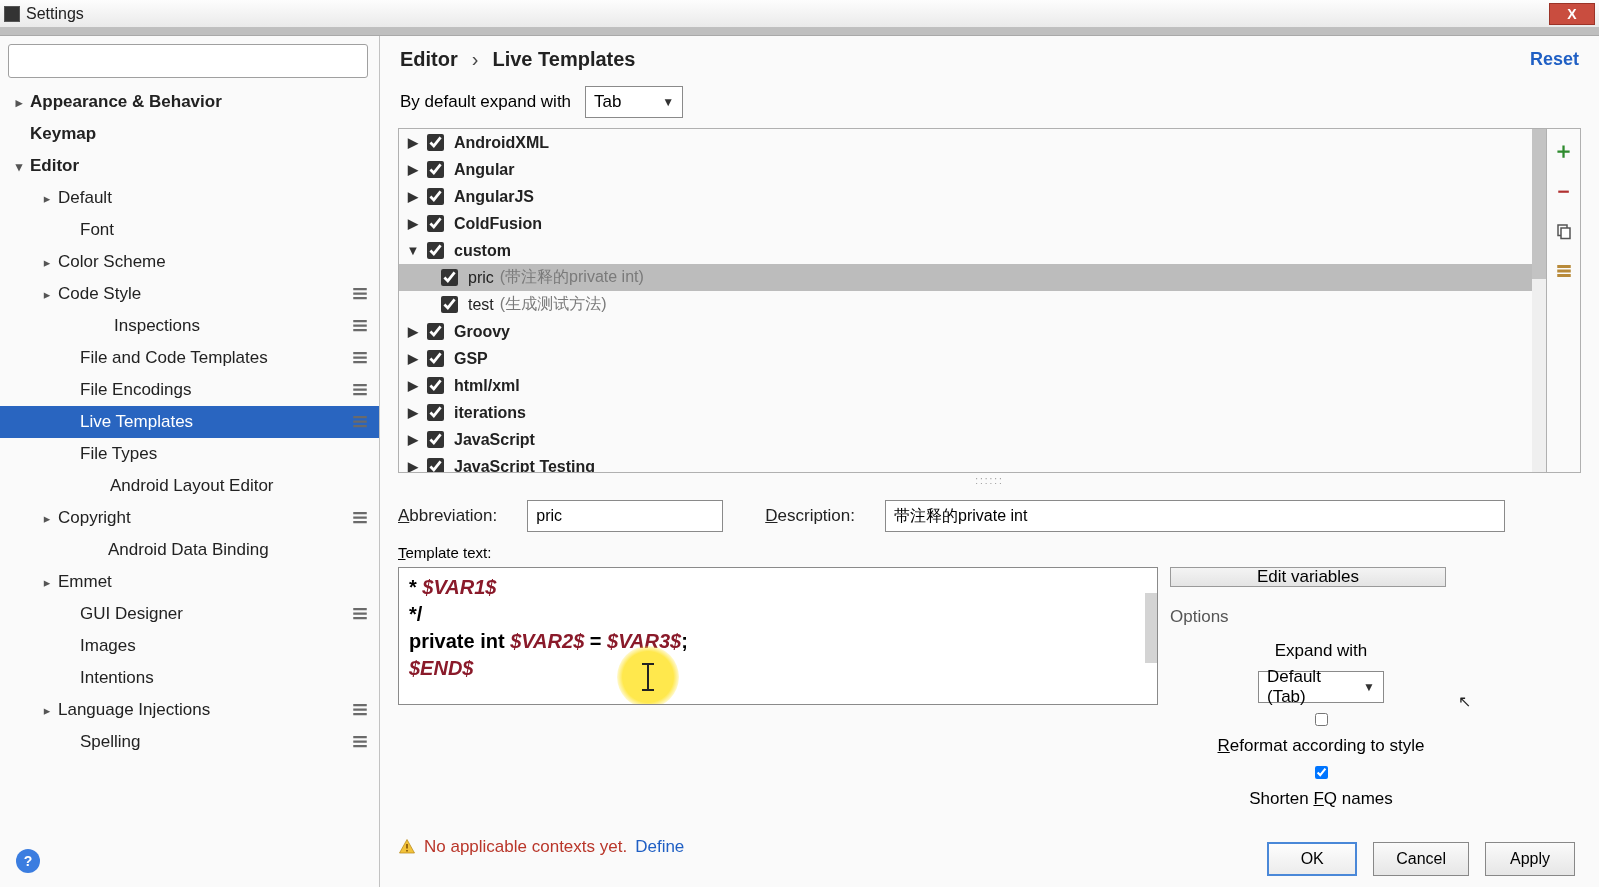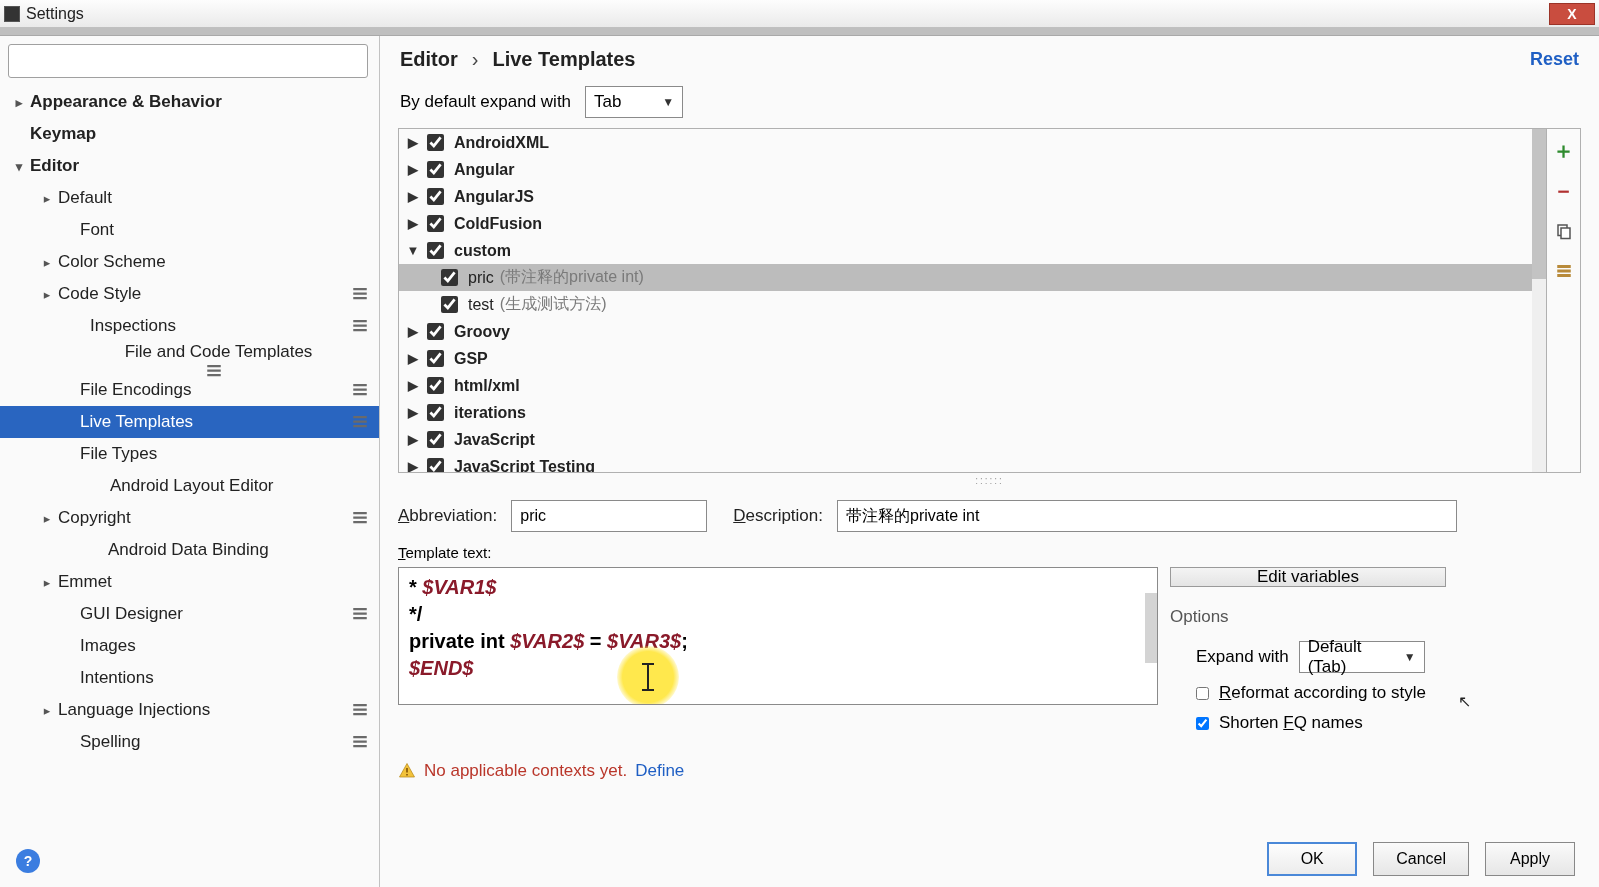--- a/index.html
+++ b/index.html
@@ -40,40 +40,40 @@
 .tpl-row.bold { font-weight:700; }
 .tpl-row input[type=checkbox]{ width:17px; height:17px; margin-right:10px; accent-color:#333;}
 .tpl-row .sub { font-weight:400; color:#7a7a7a; margin-left:6px;}
 .tpl-row.selected { background:#bcbcbc; }
 .tpl-row.indent { padding-left:42px; }
 .tpl-scrollbar { position:absolute; right:0; top:0; width:14px; height:100%; background:#efefef;}
 .tpl-thumb { background:#c3c3c3; width:14px; height:150px; }
 .side-btns { width:34px; border-left:1px solid #b0b0b0; display:flex; flex-direction:column; align-items:center; padding-top:12px; gap:20px;}
 .side-btn { width:20px;height:20px;display:flex;align-items:center;justify-content:center; font-size:16px;}
 .resize-grip { text-align:center; color:#999; font-size:10px; padding:2px 0; letter-spacing:2px;}
-.form-row { display:flex; align-items:center; padding:12px 18px 4px; gap:14px; font-size:17px;}
+.form-row { display:flex; align-items:center; padding:12px 18px 4px; gap:30px; font-size:17px;}
 .form-row label { color:#222; }
 .text-input { height:32px; border:1px solid #8a8a8a; background:#fff; padding:0 8px; font-size:16px;}
 .abbrev-input { width:196px; }
 .desc-input { width:620px; }
 .template-label { padding:8px 18px 0; font-size:15px;}
 .template-area { display:flex; gap:12px; padding:6px 18px 0; }
 .code-box { border:1px solid #8a8a8a; background:#fff; padding:6px 10px; font-family:"Consolas","Courier New",monospace; font-size:20px; line-height:1.35; width:760px; height:138px; position:relative; overflow:hidden;}
 .code-box .var { color:#8a1a2a; font-style:italic; font-weight:700;}
 .code-box .plain { color:#000; font-weight:700;}
 .cursor-hl { position:absolute; width:62px; height:62px; border-radius:50%; background:radial-gradient(circle at center,#ffe84d 0%,#ffe84d 58%,rgba(255,232,77,0) 75%); display:flex;align-items:center;justify-content:center;}
 .cursor-hl .ibeam { width:2px; height:28px; background:#222; position:relative;}
 .cursor-hl .ibeam::before,.cursor-hl .ibeam::after{content:"";position:absolute;left:-5px;width:12px;height:2px;background:#222;}
 .cursor-hl .ibeam::before{top:0}.cursor-hl .ibeam::after{bottom:0}
 .mouse-ptr { position:absolute; left:1078px; top:656px; font-size:16px; color:#222;}
 .right-col { width:276px; display:flex; flex-direction:column; }
 .edit-vars-btn { height:20px; border:1px solid #9a9a9a; background:linear-gradient(#f4f4f4,#e4e4e4); font-size:17px; display:flex;align-items:center;justify-content:center; margin-bottom:20px;}
 .options-box { }
 .options-title { font-size:17px; color:#555; margin-bottom:14px;}
-.opt-row { display:flex; align-items:center; gap:10px; font-size:17px; margin-bottom:10px; padding-left:26px;}
+.opt-row { display:flex; align-items:center; gap:10px; font-size:17px; margin-bottom:10px; padding-left:26px;flex-direction:column;}
 .opt-row.first { padding-left:26px; }
 .expand-sel { width:126px; }
 .warn-row { display:flex; align-items:center; gap:8px; padding:18px 18px 0; font-size:17px;}
 .warn-icon { width:18px;height:18px; display:inline-flex;align-items:center;justify-content:center;}
 .warn-icon svg{width:18px;height:18px;}
 .warn-text { color:#b9362a; }
 .define-link { color:#1f5fc4;}
 .footer { position:absolute; bottom:0; left:380px; right:0; height:56px; display:flex; align-items:center; justify-content:flex-end; gap:16px; padding-right:24px;}
 .btn { height:34px; min-width:90px; padding:0 22px; border:1px solid #888; background:linear-gradient(#fafafa,#e6e6e6); font-size:16px; display:flex;align-items:center;justify-content:center;}
 .btn.primary { border:2px solid #4a88d8; background:linear-gradient(#fdfdfd,#ececec);}
@@ -125,30 +125,30 @@
         </div>
         <div class="tree-item" style="padding-left: 36px;">
           <span class="chev">▸</span>
           <span class="label">Code Style</span>
           <span class="cfg-icon"><svg viewBox="0 0 24 24">
               <rect x="3" y="4" width="18" height="3"></rect>
               <rect x="3" y="10" width="18" height="3"></rect>
               <rect x="3" y="16" width="18" height="3"></rect>
             </svg></span>
         </div>
-        <div class="tree-item" style="padding-left: 68px;">
+        <div class="tree-item" style="padding-left: 92px;">
           <span class="chev"></span>
           <span class="label">Inspections</span>
           <span class="cfg-icon"><svg viewBox="0 0 24 24">
               <rect x="3" y="4" width="18" height="3"></rect>
               <rect x="3" y="10" width="18" height="3"></rect>
               <rect x="3" y="16" width="18" height="3"></rect>
             </svg></span>
         </div>
-        <div class="tree-item" style="padding-left: 58px; flex-direction: column;">
+        <div class="tree-item" style="padding-left: 58px;">
           <span class="chev"></span>
           <span class="label">File and Code Templates</span>
           <span class="cfg-icon"><svg viewBox="0 0 24 24">
               <rect x="3" y="4" width="18" height="3"></rect>
               <rect x="3" y="10" width="18" height="3"></rect>
               <rect x="3" y="16" width="18" height="3"></rect>
             </svg></span>
         </div>
         <div class="tree-item" style="padding-left: 58px;">
           <span class="chev"></span>

